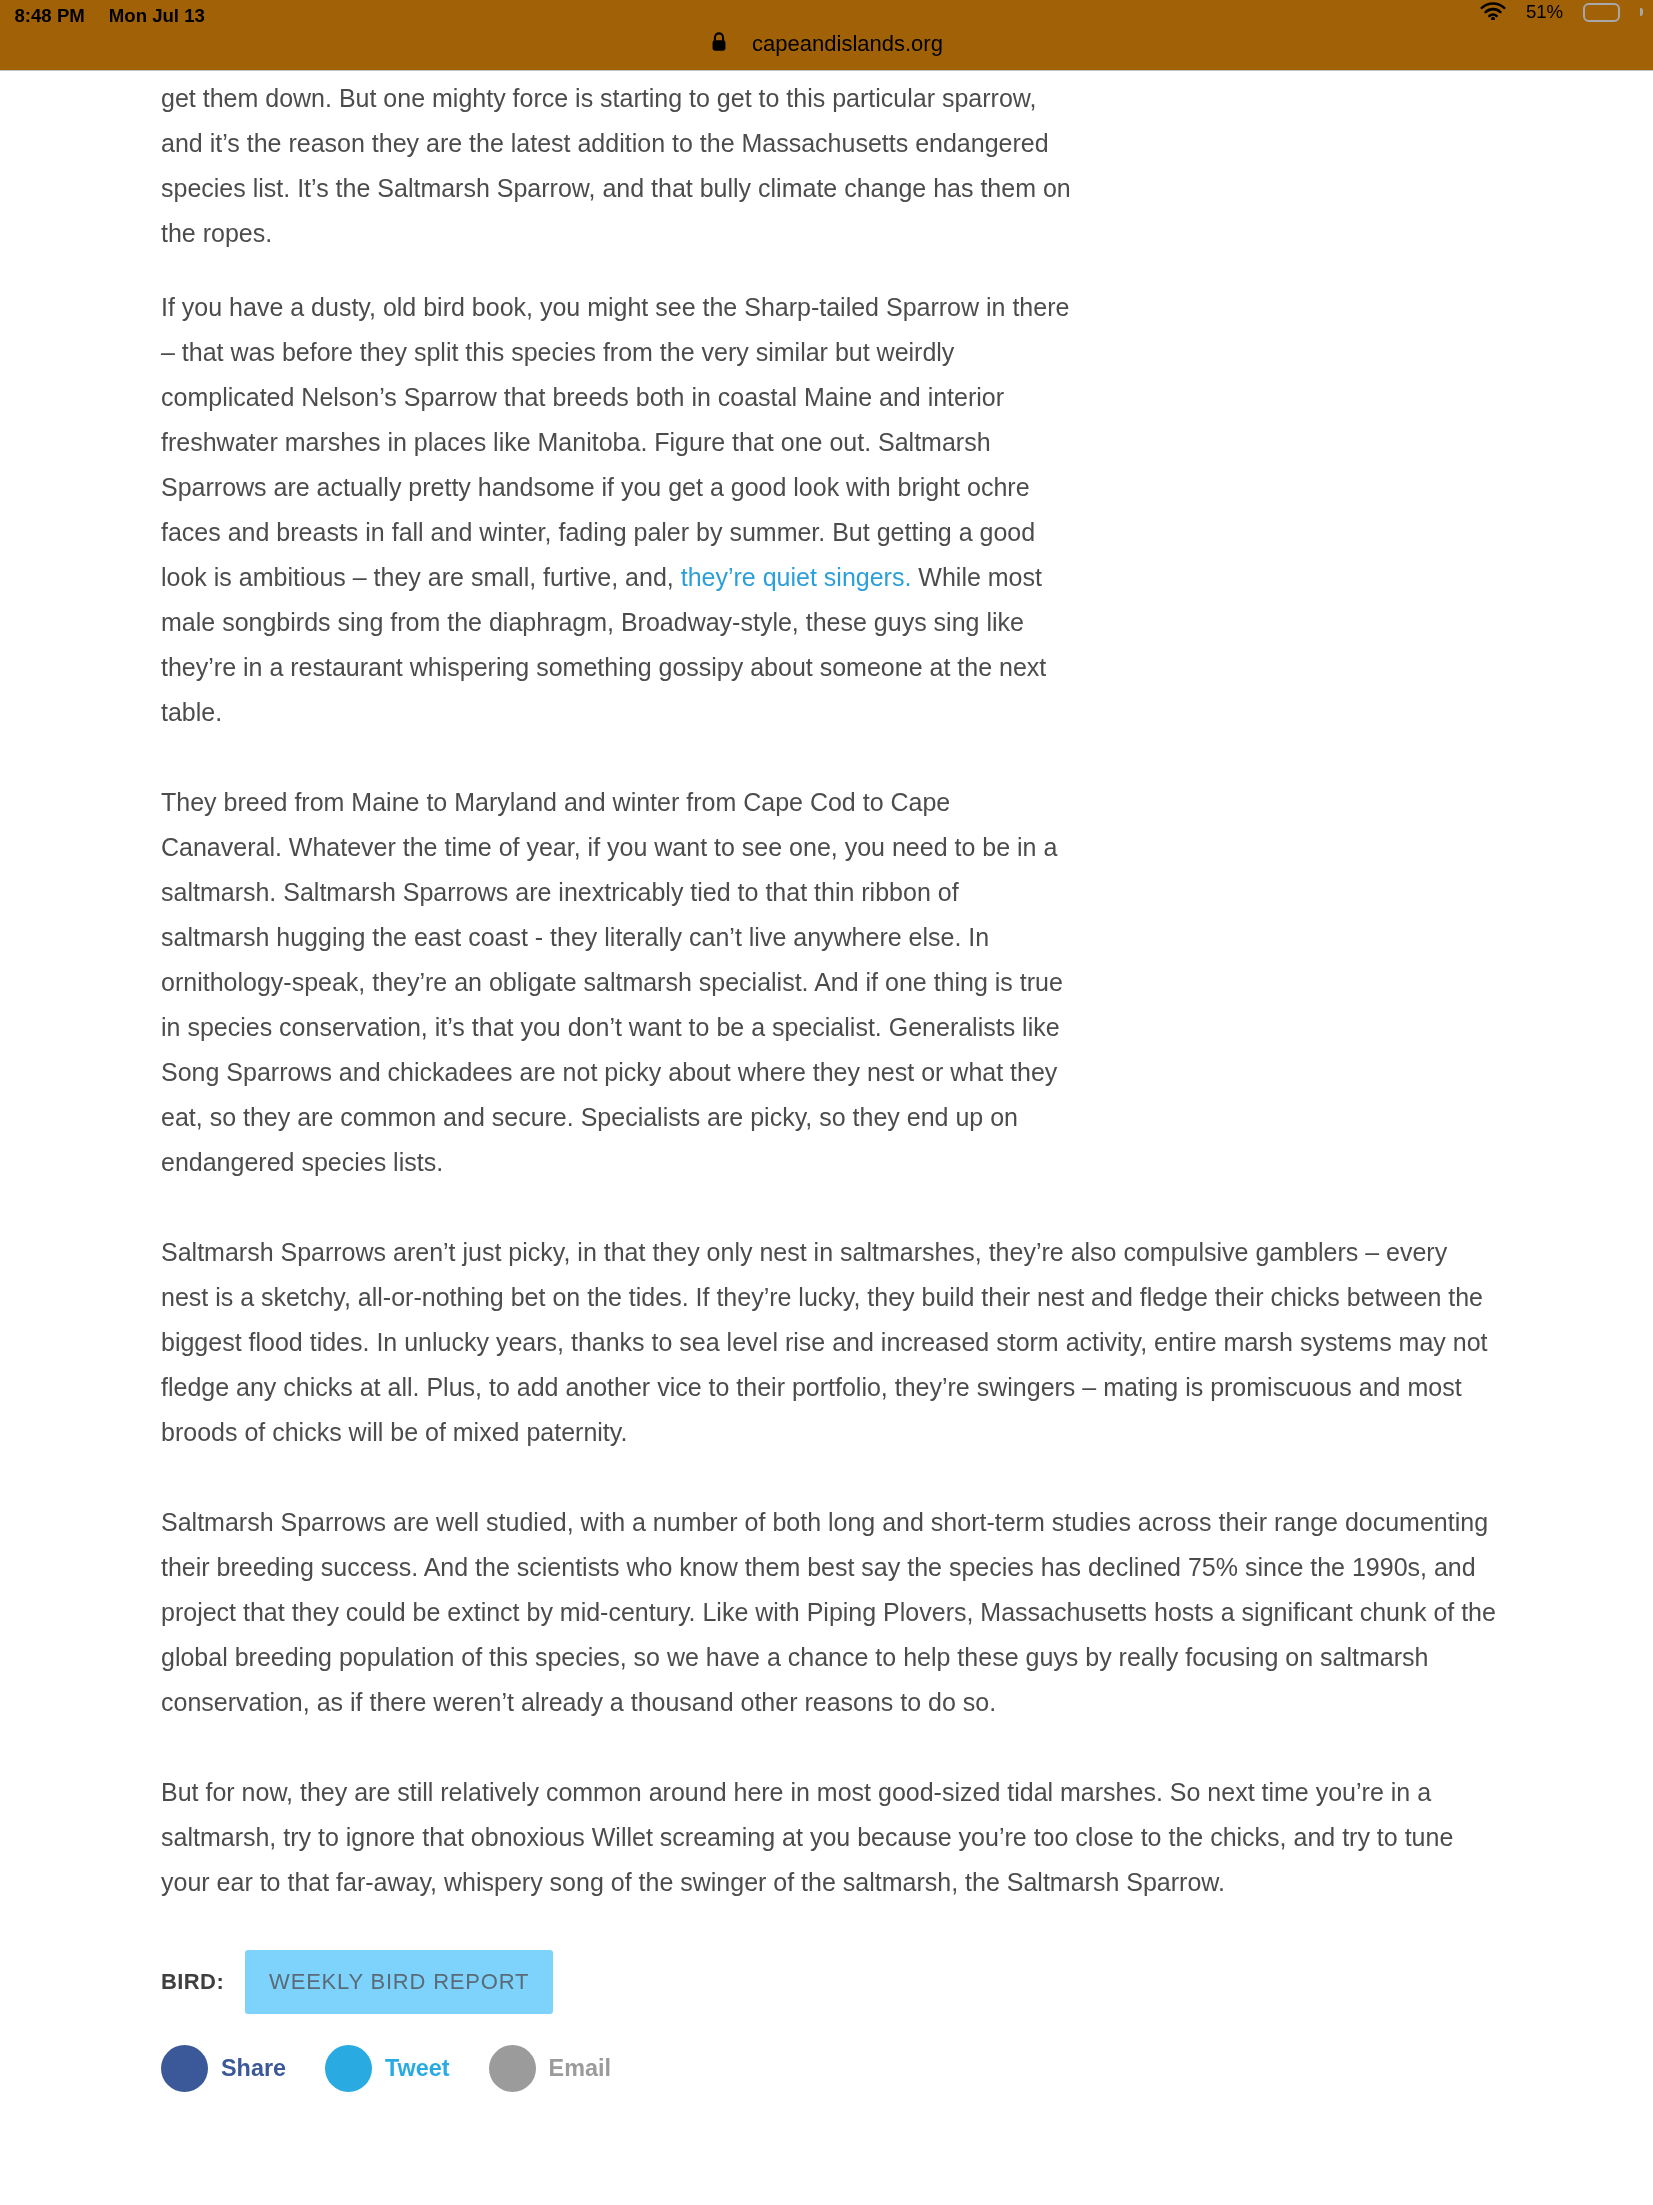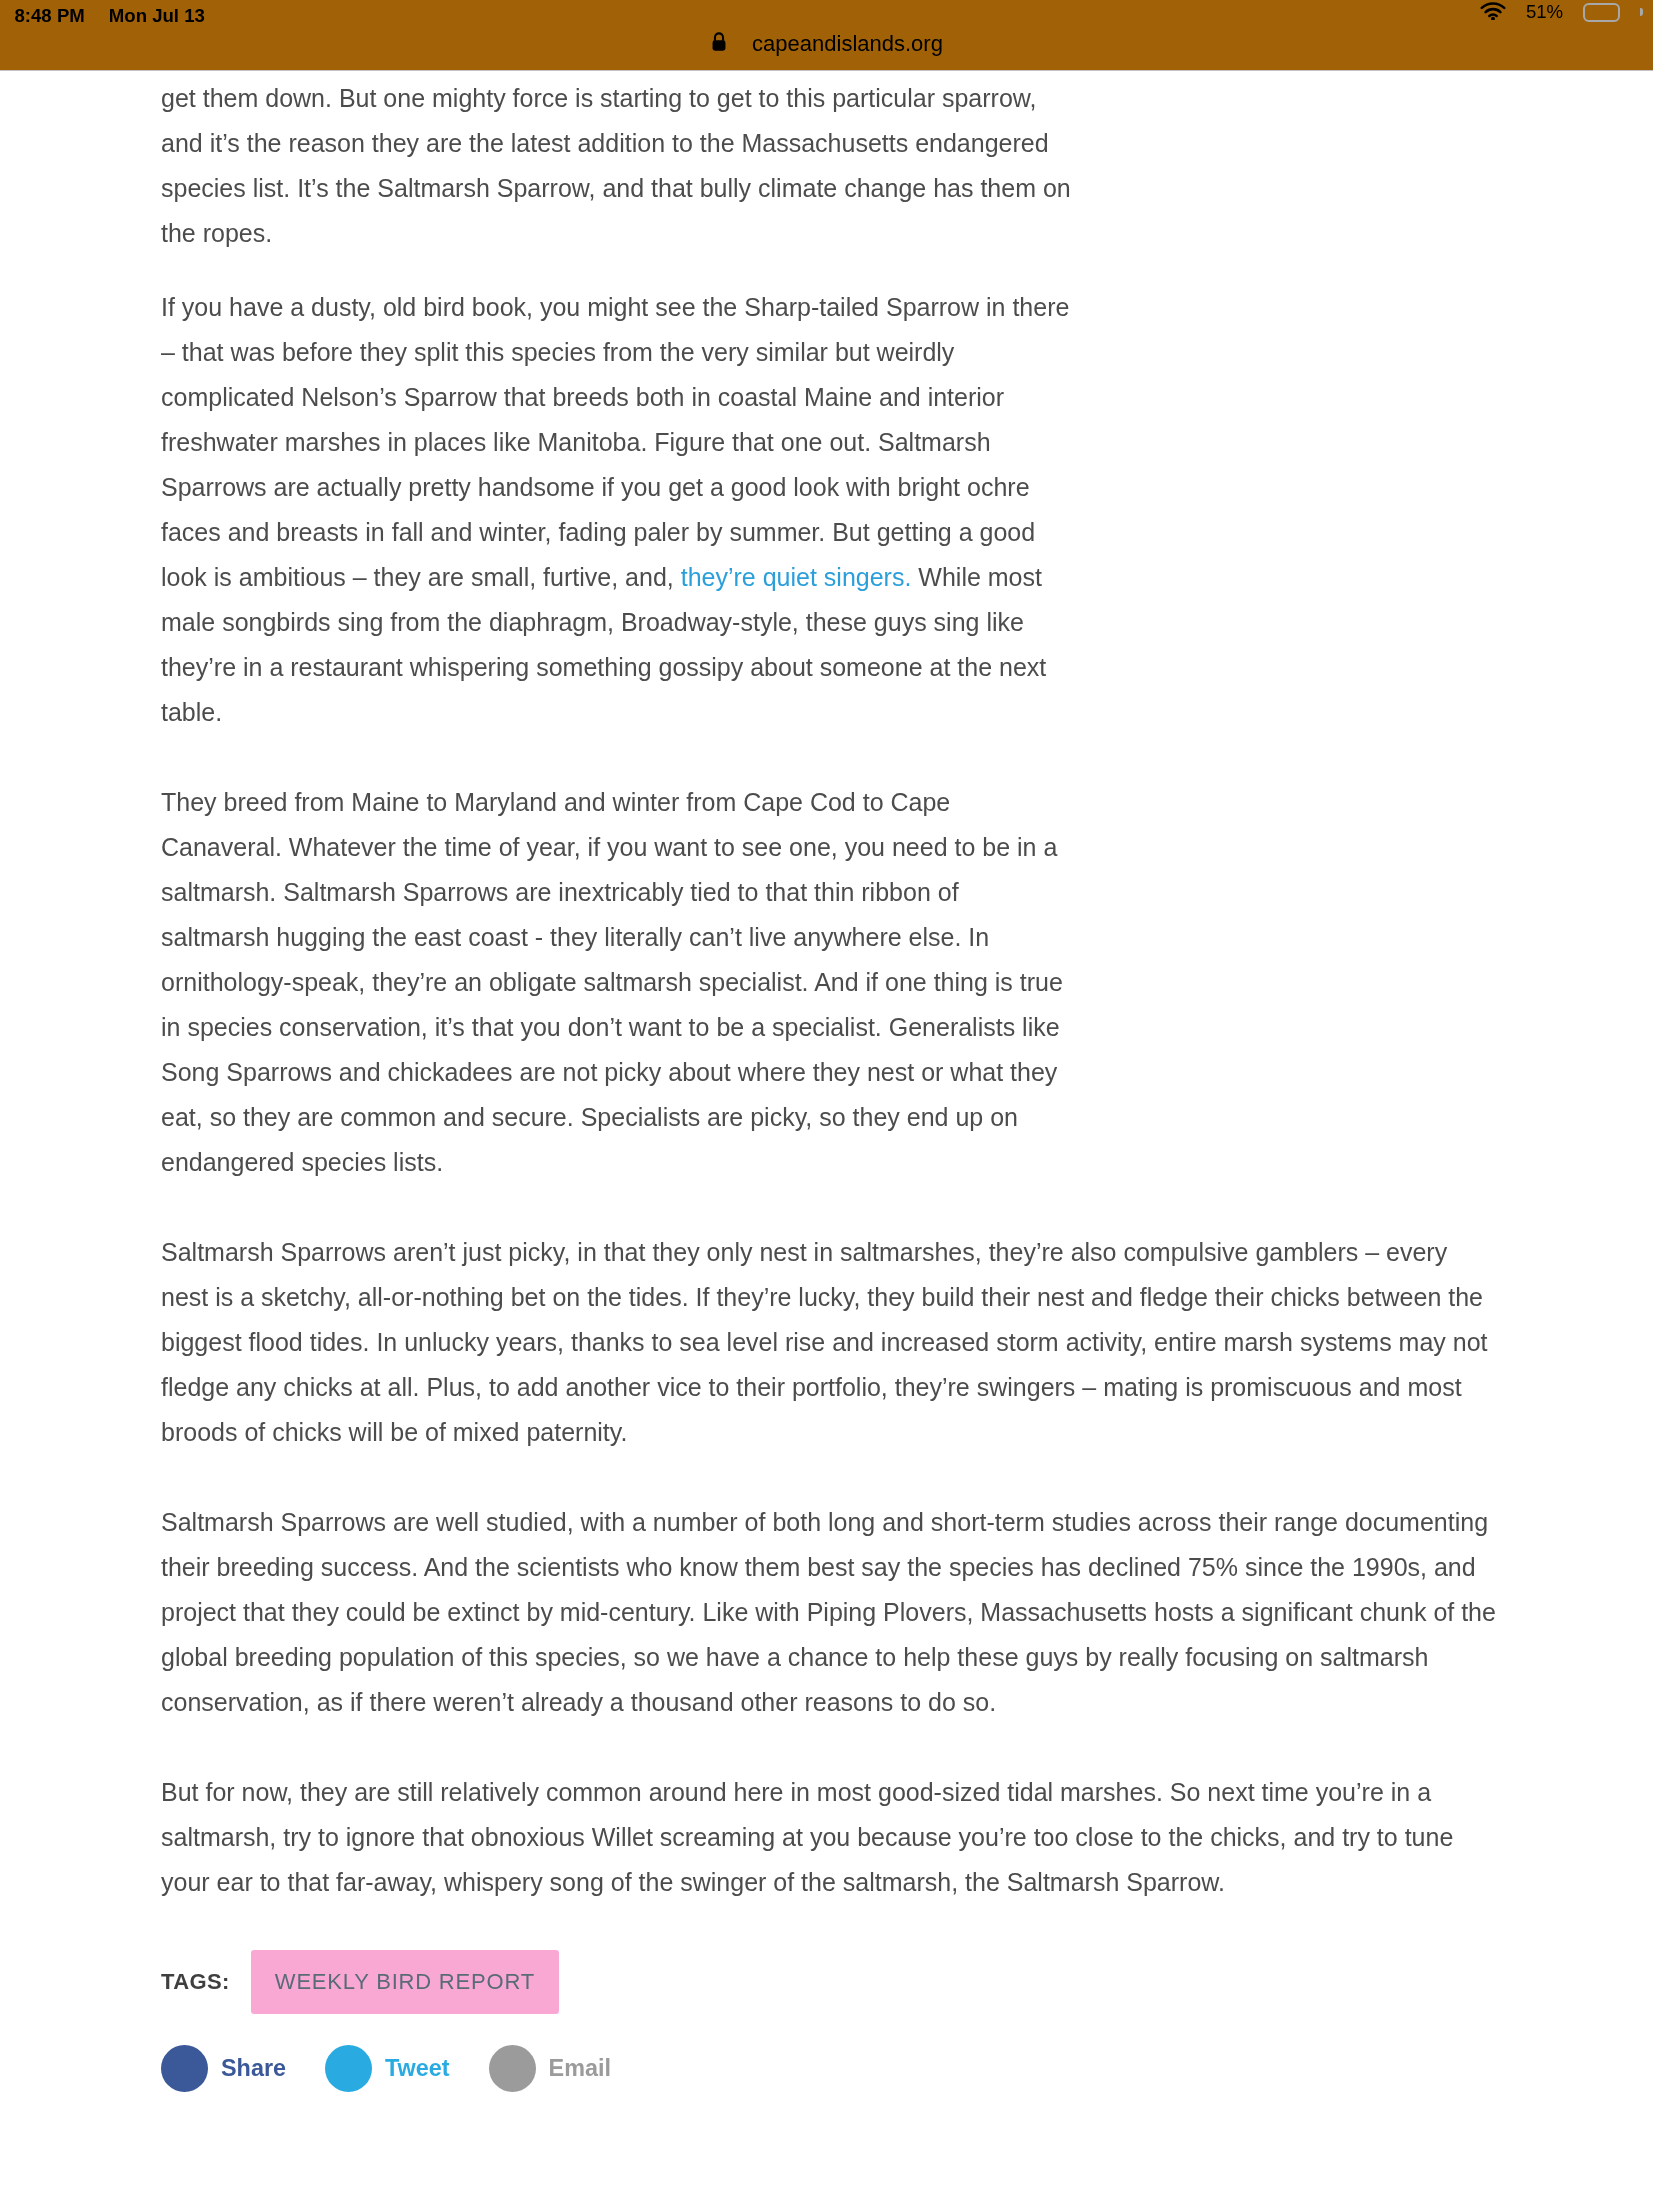--- a/index.html
+++ b/index.html
@@ -40,21 +40,21 @@
   .listen-time { position: absolute; left: 103px; top: 48px; font-size: 22px; line-height: 31px; color: #9aa0a6; }
   .audio-strip { position: absolute; left: 0; right: 0; bottom: 0; height: 13px;
     background: #e9e9e9; border-radius: 0 0 5.7px 5.7px; }
 
   .caption { font-style: italic; color: #6e6e6e; font-size: 22px; line-height: 29px;
     margin: 21px 0 42px 11.3px; }
 
   
   .tags-row { display: flex; align-items: center; gap: 21px; margin-top: 6.5px; }
   .tags-label { font-weight: bold; font-size: 22px; color: #3f3f3f; letter-spacing: 0.4px; }
-  .tag-pill { background: #f9a8d4; color: #5a6b77; font-size: 22px; padding: 9.7px 24px;
+  .tag-pill { background: #7dd3fc; color: #5a6b77; font-size: 22px; padding: 9.7px 24px;
     border-radius: 3.2px; letter-spacing: 0.8px; cursor: pointer; white-space: nowrap; }
 
   
   .share-row { display: flex; align-items: center; margin-top: 31px; }
   .share-item { display: flex; align-items: center; gap: 13px; margin-right: 39px; cursor: pointer; }
   .share-circle { width: 47px; height: 47px; border-radius: 50%; display: flex;
     align-items: center; justify-content: center; flex: 0 0 auto; }
   .circle-fb { background: #3b5998; }
   .circle-tw { background: #29abe2; }
   .circle-em { background: #9b9b9b; }
@@ -103,21 +103,21 @@
 
 
   <p><span>If you have a dusty, old bird book, you might see the Sharp-tailed Sparrow in there – that was before they split this species from the very similar but weirdly complicated Nelson’s Sparrow that breeds both in coastal Maine and interior freshwater marshes in places like Manitoba. Figure that one out. Saltmarsh Sparrows are actually pretty handsome if you get a good look with bright ochre faces and breasts in fall and winter, fading paler by summer. But getting a good look is ambitious – they are small, furtive, and, </span><a class="inline-link">they’re quiet singers.</a><span> While most male songbirds sing from the diaphragm, Broadway-style, these guys sing like they’re in a restaurant whispering something gossipy about someone at the next table.</span></p>
 
   <p>They breed from Maine to Maryland and winter from Cape Cod to Cape Canaveral. Whatever the time of year, if you want to see one, you need to be in a saltmarsh. Saltmarsh Sparrows are inextricably tied to that thin ribbon of saltmarsh hugging the east coast - they literally can’t live anywhere else. In ornithology-speak, they’re an obligate saltmarsh specialist. And if one thing is true in species conservation, it’s that you don’t want to be a specialist. Generalists like Song Sparrows and chickadees are not picky about where they nest or what they eat, so they are common and secure. Specialists are picky, so they end up on endangered species lists.</p>
   <p>Saltmarsh Sparrows aren’t just picky, in that they only nest in saltmarshes, they’re also compulsive gamblers – every nest is a sketchy, all-or-nothing bet on the tides. If they’re lucky, they build their nest and fledge their chicks between the biggest flood tides. In unlucky years, thanks to sea level rise and increased storm activity, entire marsh systems may not fledge any chicks at all. Plus, to add another vice to their portfolio, they’re swingers – mating is promiscuous and most broods of chicks will be of mixed paternity.</p>
   <p>Saltmarsh Sparrows are well studied, with a number of both long and short-term studies across their range documenting their breeding success. And the scientists who know them best say the species has declined 75% since the 1990s, and project that they could be extinct by mid-century. Like with Piping Plovers, Massachusetts hosts a significant chunk of the global breeding population of this species, so we have a chance to help these guys by really focusing on saltmarsh conservation, as if there weren’t already a thousand other reasons to do so.</p>
   <p>But for now, they are still relatively common around here in most good-sized tidal marshes. So next time you’re in a saltmarsh, try to ignore that obnoxious Willet screaming at you because you’re too close to the chicks, and try to tune your ear to that far-away, whispery song of the swinger of the saltmarsh, the Saltmarsh Sparrow.</p>
 
   <div class="tags-row">
-    <span class="tags-label">TAGS:</span>
+    <span class="tags-label">BIRD:</span>
     <span class="tag-pill">WEEKLY BIRD REPORT</span>
   </div>
 
   <div class="share-row">
     <div class="share-item">
       <span class="share-circle circle-fb">
         
       </span>
       <span class="share-label label-fb">Share</span>
     </div>

